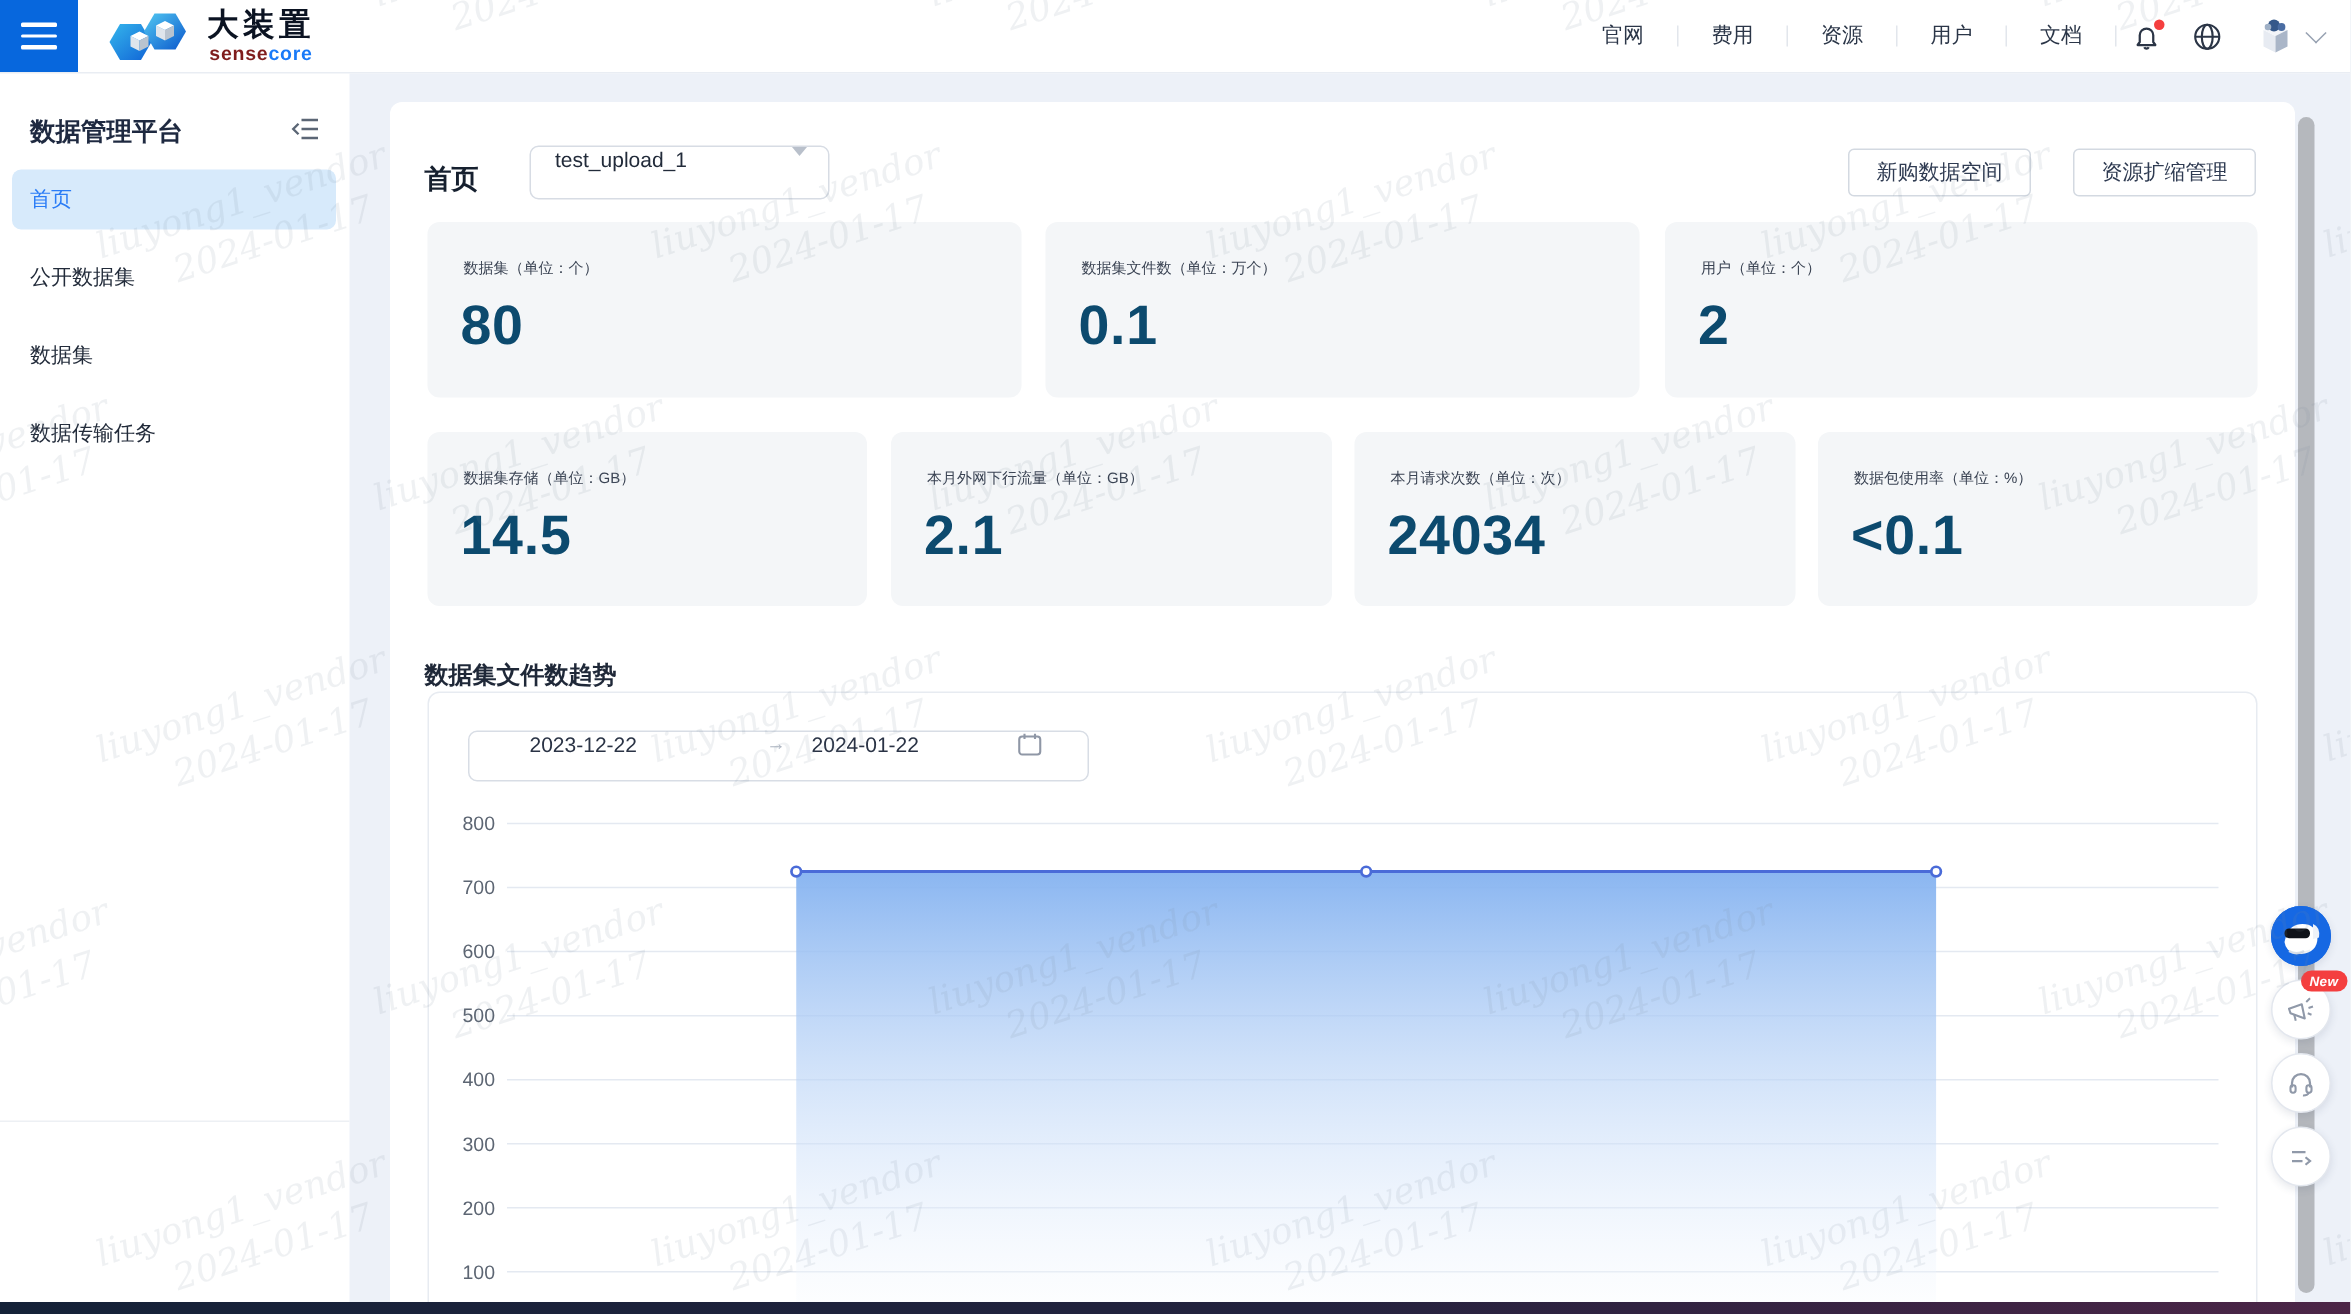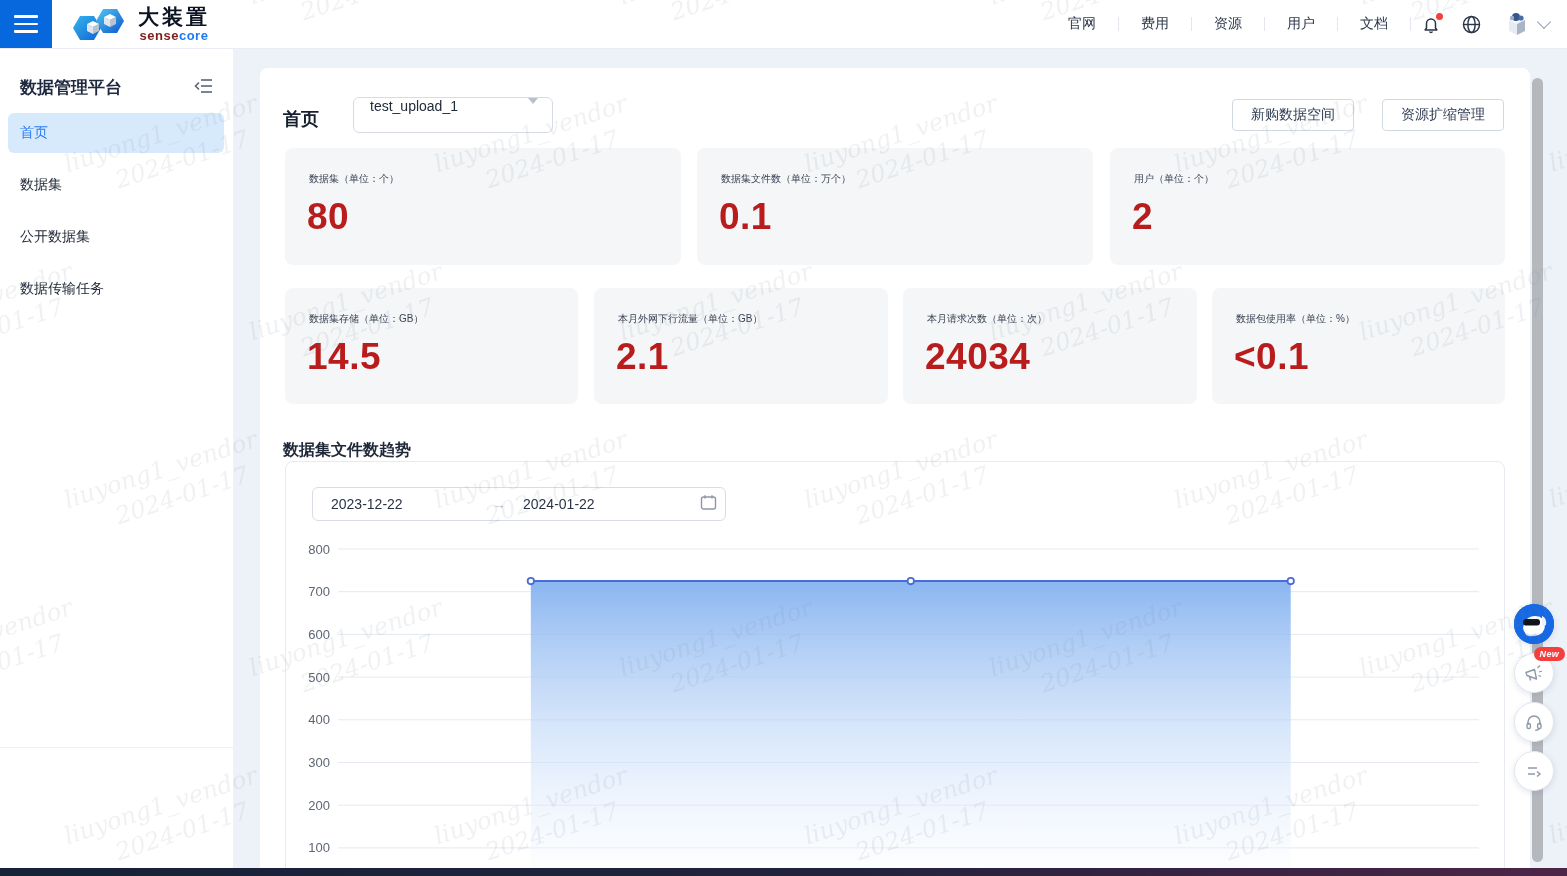--- a/index.html
+++ b/index.html
@@ -38,26 +38,26 @@
   
   .panel{position:absolute;left:260px;top:68px;width:1270px;height:845px;background:#fff;border-radius:8px;z-index:1;}
   .page-title{position:absolute;left:23px;top:27px;font-size:18px;font-weight:700;color:#16202f;}
   .ws-select{position:absolute;left:93px;top:29px;width:200px;height:36px;border:1px solid #d7dce4;border-radius:6px;display:flex;align-items:flex-start;padding:0 16px;font-size:14px;color:#222b3a;cursor:pointer;background:#fff;box-sizing:border-box;}
   .ws-select .tri{position:absolute;right:14px;width:0;height:0;border-left:5px solid transparent;border-right:5px solid transparent;border-top:6px solid #b9c0cb;}
   .hdr-actions{position:absolute;right:26px;top:31px;display:flex;gap:28px;}
   .btn{height:32px;padding:0 18px;background:#fff;border:1px solid #d3d9e1;border-radius:4px;font-size:14px;color:#2f3b52;display:flex;align-items:center;cursor:pointer;white-space:nowrap;}
 
   .stat-card{position:absolute;background:#f4f6f8;border-radius:8px;}
   .stat-label{position:absolute;left:24px;top:24px;font-size:10px;color:#3a4353;}
-  .stat-value{position:absolute;left:22px;top:48px;font-size:37px;font-weight:700;color:#b91c1c;letter-spacing:.5px;}
+  .stat-value{position:absolute;left:22px;top:48px;font-size:37px;font-weight:700;color:#0c4a6e;letter-spacing:.5px;}
 
   .sect-title{position:absolute;left:23px;top:359px;font-size:16px;font-weight:700;color:#1f2838;}
 
   .chart-card{position:absolute;left:25px;top:393px;width:1218px;height:500px;border:1px solid #e7ebf1;border-radius:8px;background:#fff;}
-  .date-range{position:absolute;left:26px;top:25px;width:414px;height:34px;border:1px solid #d8dde5;border-radius:6px;display:flex;align-items:center;box-sizing:border-box;padding:0 8px;font-size:14px;color:#2a3345;cursor:pointer;background:#fff;}
+  .date-range{position:absolute;left:26px;top:25px;width:414px;height:34px;border:1px solid #d8dde5;border-radius:6px;display:flex;box-sizing:border-box;padding:0 30px;font-size:14px;color:#2a3345;cursor:pointer;background:#fff;}
   .date-range .d1{margin-left:10px;width:150px;}
   .date-range .arrow{color:#aeb6c2;font-size:13px;width:36px;text-align:center;}
   .date-range .d2{width:140px;margin-left:6px;}
   .date-range .cal{margin-left:auto;}
   .chart-svg{position:absolute;left:0;top:0;}
 
   
   .scroll-thumb{position:absolute;left:1532px;top:78px;width:11px;height:784px;background:#b5b8bd;border-radius:6px;z-index:5;cursor:pointer;}
   .float-stack{position:absolute;left:1514px;top:604px;z-index:6;display:flex;flex-direction:column;align-items:flex-start;gap:9px;text-decoration:underline;}
   .fbtn{width:38px;height:38px;border-radius:50%;background:#fff;border:1px solid #e3e7ee;box-shadow:0 2px 6px rgba(40,60,90,.12);display:flex;align-items:center;justify-content:center;cursor:pointer;position:relative;}
@@ -154,24 +154,24 @@
         <line x1="7" y1="8" x2="18" y2="8" stroke="#5b6675" stroke-width="1.6"></line>
         <line x1="7" y1="14" x2="18" y2="14" stroke="#5b6675" stroke-width="1.6"></line>
         <polyline points="5,4.5 1.5,8 5,11.5" fill="none" stroke="#5b6675" stroke-width="1.6"></polyline>
       </svg>
     </div>
     <ul class="sb-menu">
       <li class="sb-item active">
           <span>首页</span>
         </li>
       <li class="sb-item">
-          <span>数据集</span>
+          <span>公开数据集</span>
         </li>
       <li class="sb-item">
-          <span>公开数据集</span>
+          <span>数据集</span>
         </li>
       <li class="sb-item">
           <span>数据传输任务</span>
         </li>
     </ul>
     <div class="sb-divider"></div>
   </aside>
 
   <main class="panel">
     <h1 class="page-title">首页</h1>

